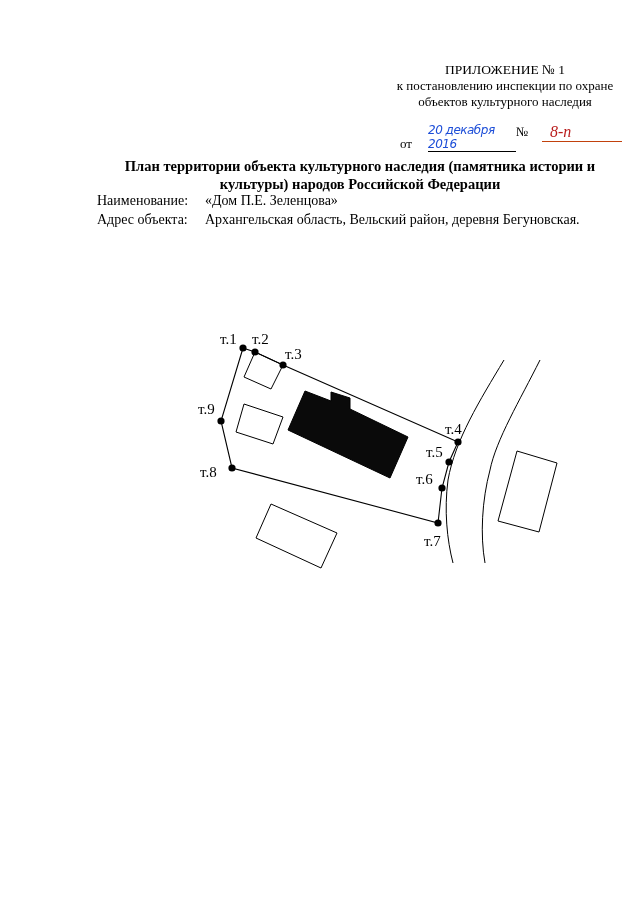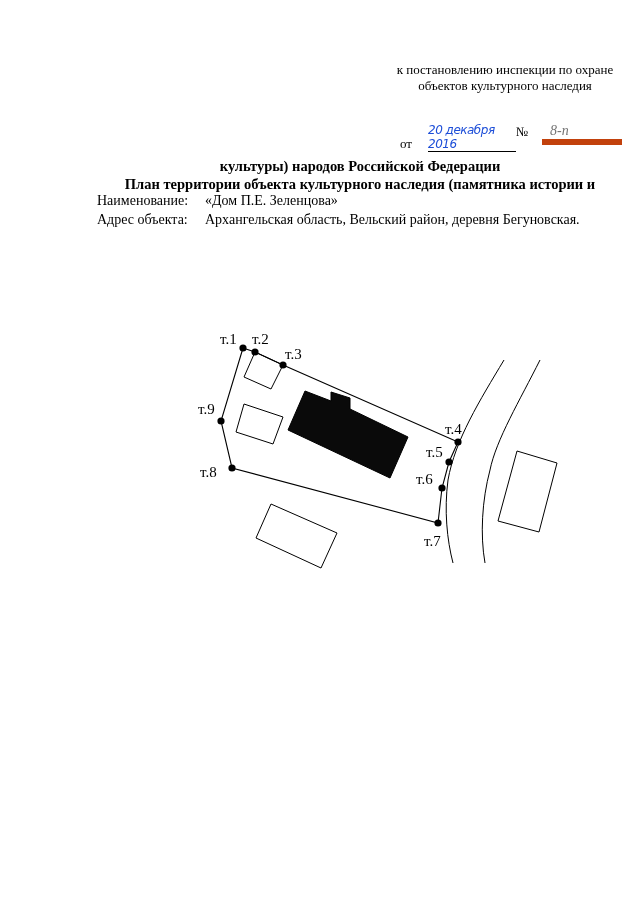--- a/index.html
+++ b/index.html
@@ -6,47 +6,48 @@
     body { width: 640px; height: 905px; position: relative; overflow: hidden;
            font-family: "Liberation Serif", "DejaVu Serif", serif; color: #000; }
     .appendix { position: absolute; left: 380px; top: 62px; width: 250px; text-align: center;
                 font-size: 13px; line-height: 16px; }
     .appendix .title { font-size: 13.5px; }
     .date-row { position: absolute; left: 400px; top: 124px; font-size: 13px; width: 230px; height: 18px; }
     .date-row .ot { position: absolute; left: 0; top: 0; margin-top: 12px; }
     .date-row .date-val { position: absolute; left: 28px; top: -1px; width: 88px; border-bottom: 1px solid #000;
                           font-style: italic; font-size: 12px; color: #1d4ed8; font-family: "DejaVu Sans", sans-serif; letter-spacing: -0.5px; }
     .date-row .no { position: absolute; left: 116px; top: 0; }
-    .date-row .num-val { position: absolute; left: 142px; top: -1px; width: 80px; border-bottom: 6px solid #c2410c;
-                         font-style: italic; font-size: 14px; color: #737373; padding-left: 8px; box-sizing: border-box; }
+    .date-row .num-val { position: absolute; left: 142px; top: -1px; width: 80px; border-bottom: 1px solid #c2410c;
+                         font-style: italic; font-size: 16px; color: #b91c1c; padding-left: 8px; box-sizing: border-box; }
     .heading { position: absolute; left: 95px; top: 157px; width: 530px; text-align: center;
                font-weight: bold; font-size: 14.5px; line-height: 18px; }
     .field { position: absolute; left: 97px; font-size: 14px; line-height: 16px; white-space: nowrap; }
     .field .lbl { display: inline-block; width: 108px; }
     .plan { position: absolute; left: 0; top: 0; }
     .pt-label { font-family: "Liberation Serif", serif; font-size: 15px; }
   </style>
 </head>
 <body>
 
 <div class="appendix">
+  <div class="title">ПРИЛОЖЕНИЕ № 1</div>
   <div>к постановлению инспекции по охране</div>
   <div>объектов культурного наследия</div>
 </div>
 
 <div class="date-row">
   <span class="ot">от</span>
   <span class="date-val">20 декабря 2016</span>
   <span class="no">№</span>
   <span class="num-val">8-п</span>
 </div>
 
 <div class="heading">
+  <div>План территории объекта культурного наследия (памятника истории и</div>
   <div>культуры) народов Российской Федерации</div>
-  <div>План территории объекта культурного наследия (памятника истории и</div>
 </div>
 
 <div class="field" style="top:193px;">
   <span class="lbl">Наименование:</span><span>«Дом П.Е. Зеленцова»</span>
 </div>
 <div class="field" style="top:212px;">
   <span class="lbl">Адрес объекта:</span><span>Архангельская область, Вельский район, деревня Бегуновская.</span>
 </div>
 
 <svg class="plan" width="640" height="905" viewBox="0 0 640 905">

